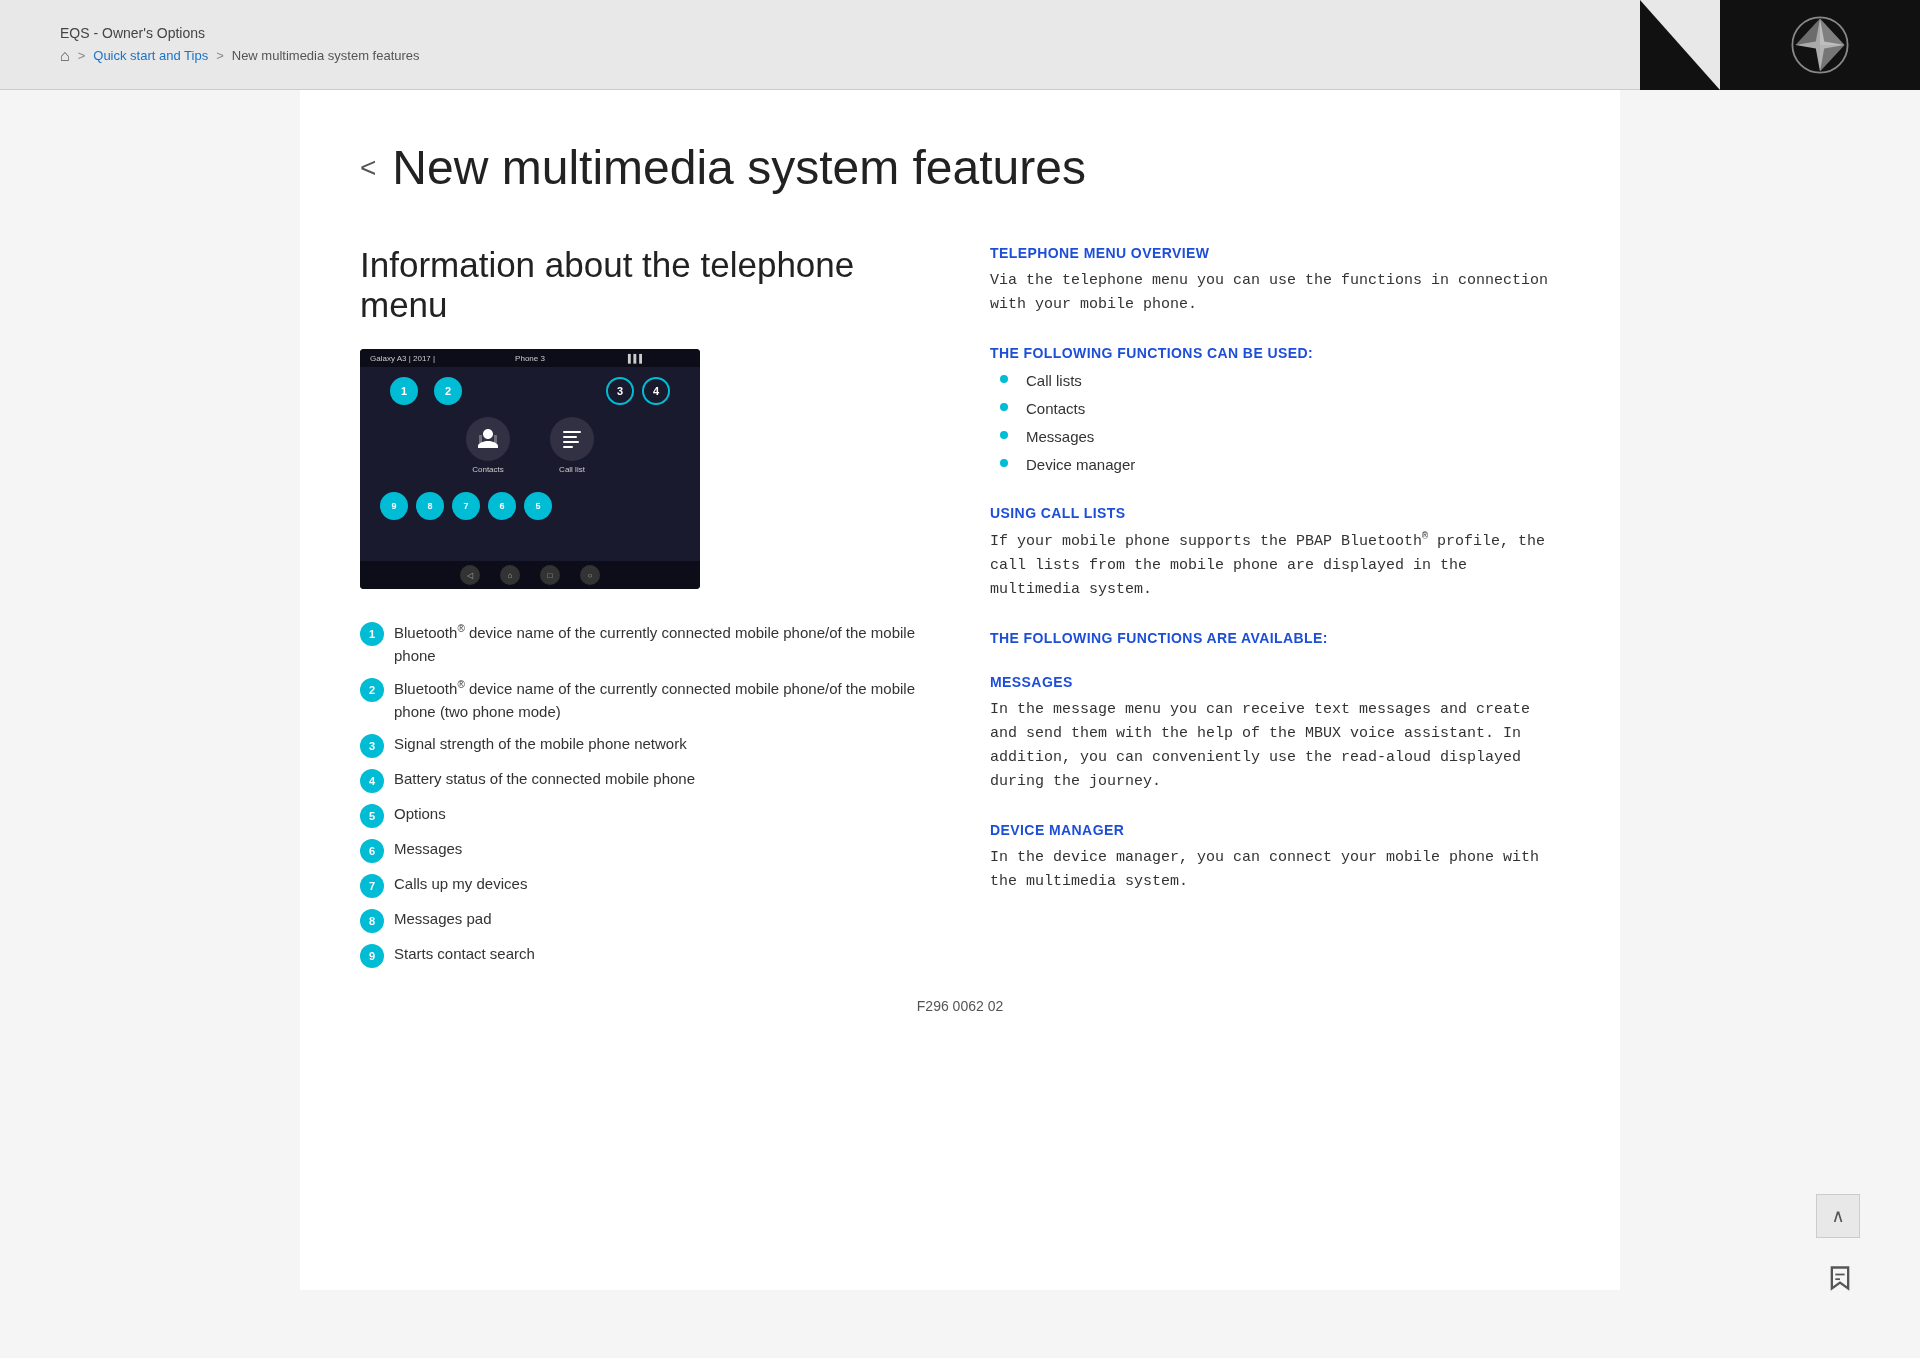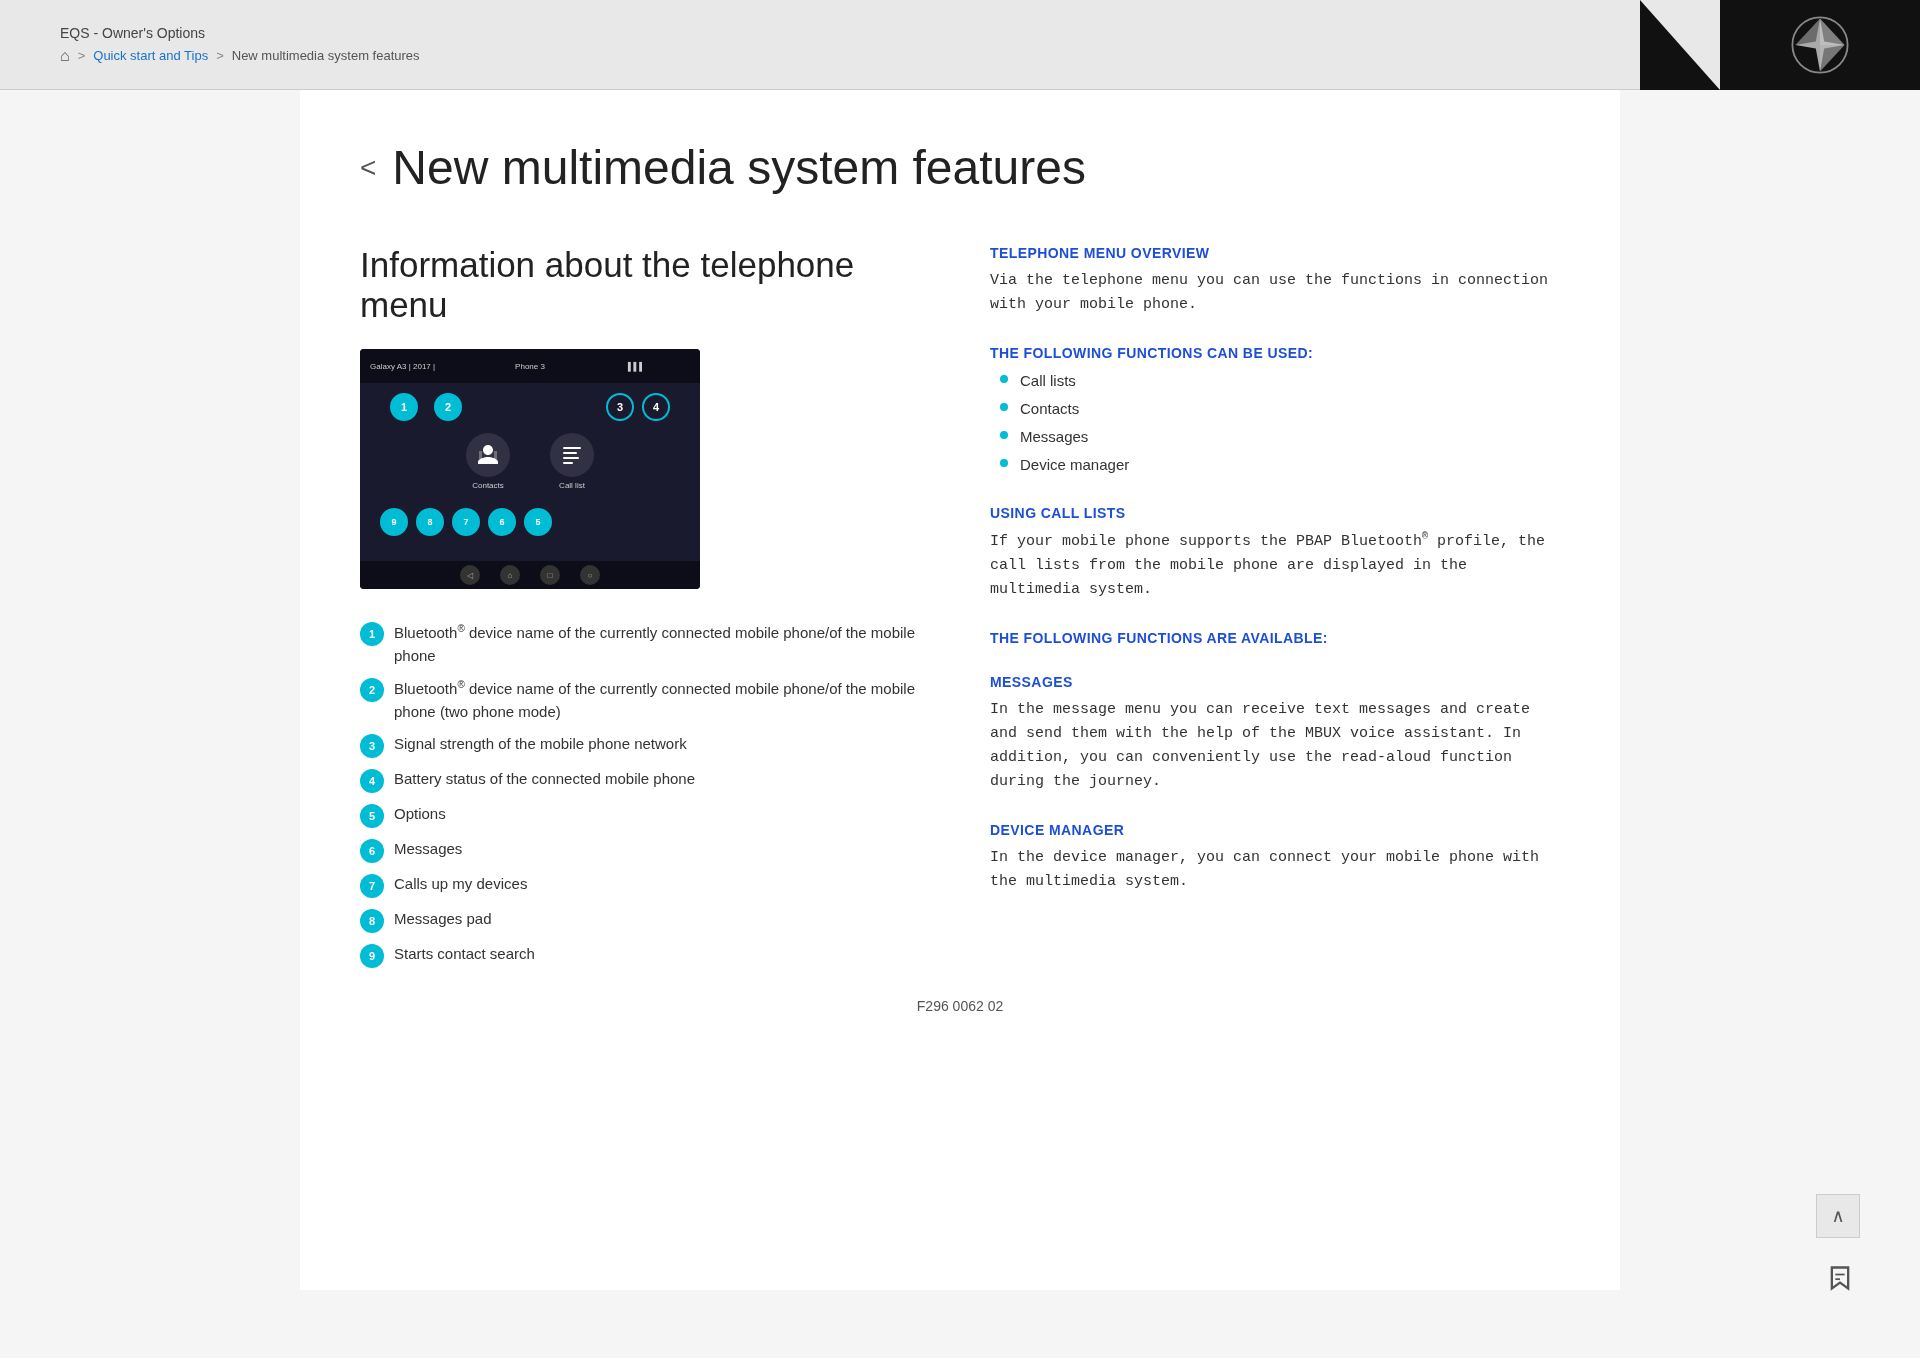--- a/index.html
+++ b/index.html
@@ -124,21 +124,21 @@
       background: #1a1a2e;
       border-radius: 4px;
       margin-bottom: 32px;
       position: relative;
       overflow: hidden;
       display: flex;
       flex-direction: column;
     }
 
     .phone-top-bar {
-      height: 34px;
+      height: 18px;
       background: #0d0d1a;
       display: flex;
       align-items: center;
       padding: 0 10px;
       gap: 80px;
       font-size: 9px;
       color: #aaa;
     }
 
     .phone-top-bar span {
@@ -281,21 +281,21 @@
 
     .bullet-list {
       list-style: none;
       padding-left: 10px;
       margin-top: 8px;
     }
 
     .bullet-list li {
       display: flex;
       align-items: flex-start;
-      gap: 12px;
+      gap: 18px;
       font-size: 15px;
       color: #333;
       line-height: 1.6;
       margin-bottom: 4px;
     }
 
     .bullet-dot {
       width: 8px;
       height: 8px;
       border-radius: 50%;
@@ -534,21 +534,21 @@
         </div>
         <div class="info-section">
           <div class="info-heading">USING CALL LISTS</div>
           <p class="info-text">If your mobile phone supports the PBAP Bluetooth<sup>®</sup> profile, the call lists from the mobile phone are displayed in the multimedia system.</p>
         </div>
         <div class="info-section">
           <div class="info-heading">THE FOLLOWING FUNCTIONS ARE AVAILABLE:</div>
         </div>
         <div class="info-section">
           <div class="info-heading">MESSAGES</div>
-          <p class="info-text">In the message menu you can receive text messages and create and send them with the help of the MBUX voice assistant. In addition, you can conveniently use the read-aloud function during the journey.</p>
+          <p class="info-text">In the message menu you can receive text messages and create and send them with the help of the MBUX voice assistant. In addition, you can conveniently use the read-aloud displayed during the journey.</p>
         </div>
         <div class="info-section">
           <div class="info-heading">DEVICE MANAGER</div>
           <p class="info-text">In the device manager, you can connect your mobile phone with the multimedia system.</p>
         </div>
       </div>
 
   </div>
 
   <div class="page-footer">

